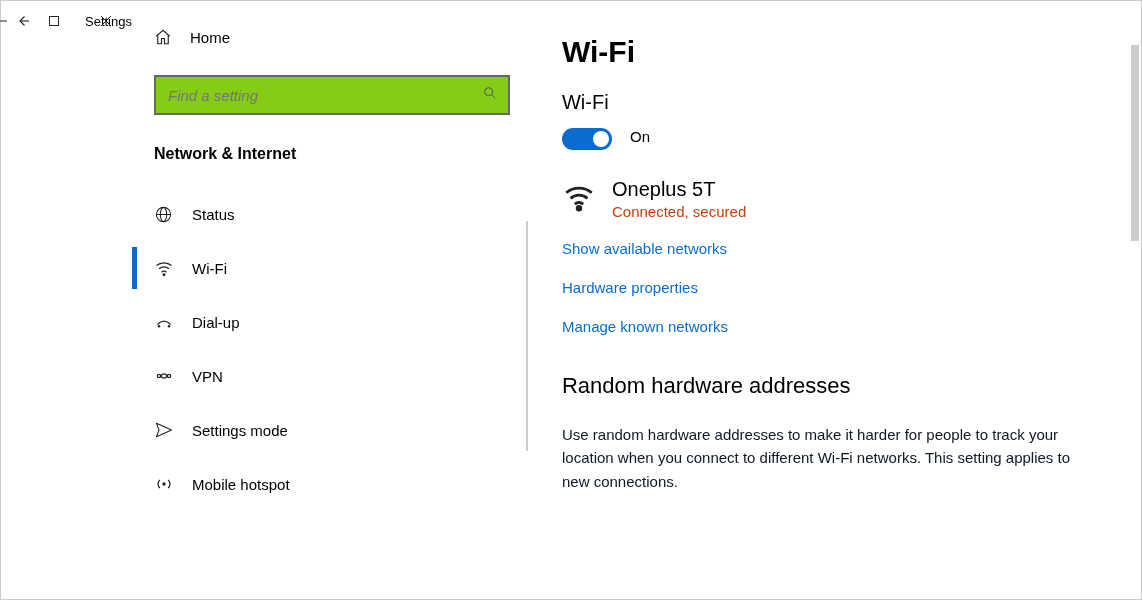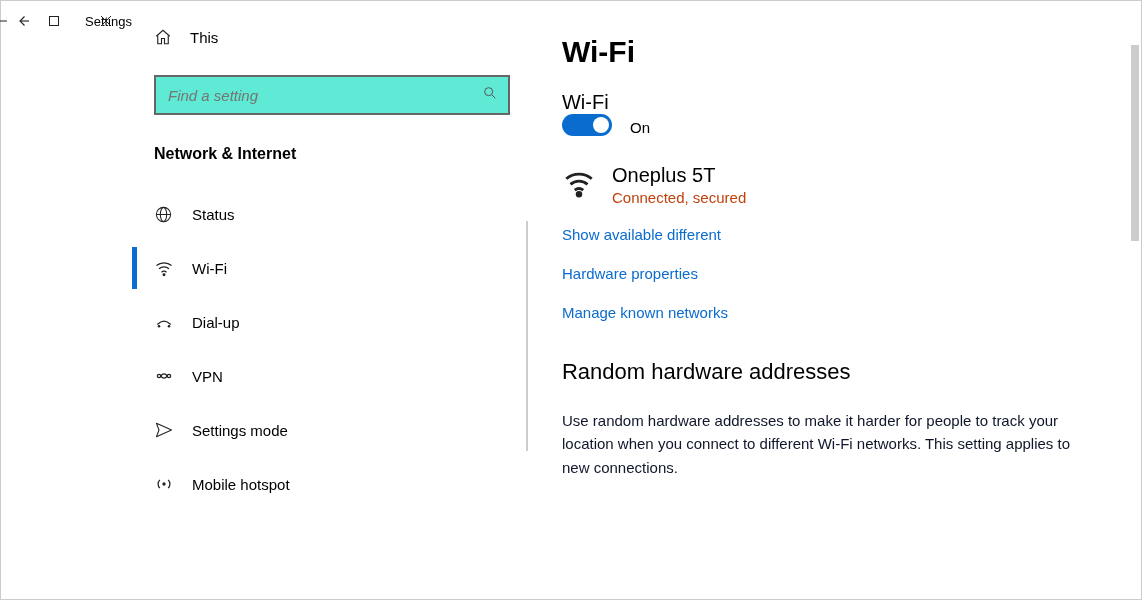--- a/index.html
+++ b/index.html
@@ -83,21 +83,21 @@
   .home-row .label {
     font-size: 15px;
     margin-left: 8px;
   }
 
   .search-box {
     margin: 14px 16px 0 22px;
     width: 356px;
     height: 40px;
     border: 2px solid #666;
-    background: #5eead4;
+    background: #84cc16;
     display: flex;
     align-items: center;
     padding: 0 10px;
     gap: 46px;
   }
   .search-box input {
     flex: 1;
     border: none;
     background: transparent;
     outline: none;
@@ -155,21 +155,22 @@
     font-weight: 600;
     margin: 0;
   }
   .sub-title {
     font-size: 20px;
     font-weight: 400;
     margin: 22px 0 0 0;
   }
   .toggle-row {
     display: flex;
-    align-items: flex-end;
+    align-items: flex-start;
+    margin-top: 14px;
   }
   .toggle {
     width: 50px; height: 22px;
     background: #0a6cce;
     border-radius: 12px;
     position: relative;
     cursor: pointer;
   }
   .toggle .knob {
     position: absolute;
@@ -263,21 +264,21 @@
   <div class="body">
     <div class="sidebar">
 
       <div class="home-row">
         <span class="icon-slot">
           <svg width="18" height="18" viewBox="0 0 24 24" fill="none" stroke="#222" stroke-width="1.5">
               <path d="M3 11 L12 3 L21 11"></path>
               <path d="M5 10 V21 H10 V14 H14 V21 H19 V10"></path>
             </svg>
         </span>
-        <span class="label">This</span>
+        <span class="label">Home</span>
       </div>
 
       <div class="search-box">
         <input type="text" placeholder="Find a setting" style="">
         <span class="sicon">
           <svg width="16" height="16" viewBox="0 0 24 24" fill="none" stroke="#555" stroke-width="1.5">
               <circle cx="10" cy="10" r="6"></circle>
               <line x1="15" y1="15" x2="20" y2="20"></line>
             </svg>
         </span>
@@ -378,21 +379,21 @@
               <path d="M9 17 A5 5 0 0 1 15 17"></path>
               <circle cx="12" cy="20" r="1.3" fill="#222"></circle>
             </svg>
         </span>
         <div>
           <div class="conn-name">Oneplus 5T</div>
           <div class="conn-status">Connected, secured</div>
         </div>
       </div>
 
-      <a class="link first">Show available different</a>
+      <a class="link first">Show available networks</a>
       <a class="link">Hardware properties</a>
       <a class="link">Manage known networks</a>
 
       <div class="section2">Random hardware addresses</div>
       <div class="body-text">Use random hardware addresses to make it harder for people to track your location when you connect to different Wi-Fi networks. This setting applies to new connections.</div>
 
       <div class="main-scroll"></div>
     </div>
   </div>
 </div>

